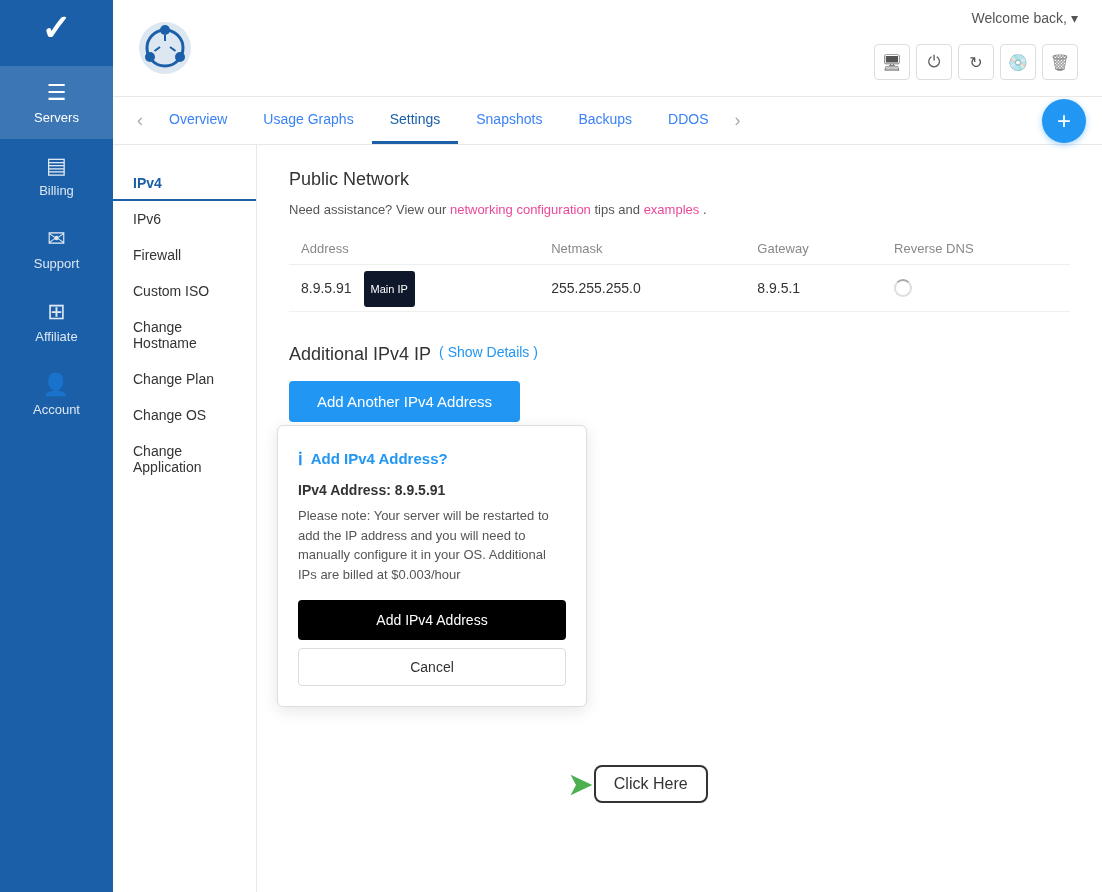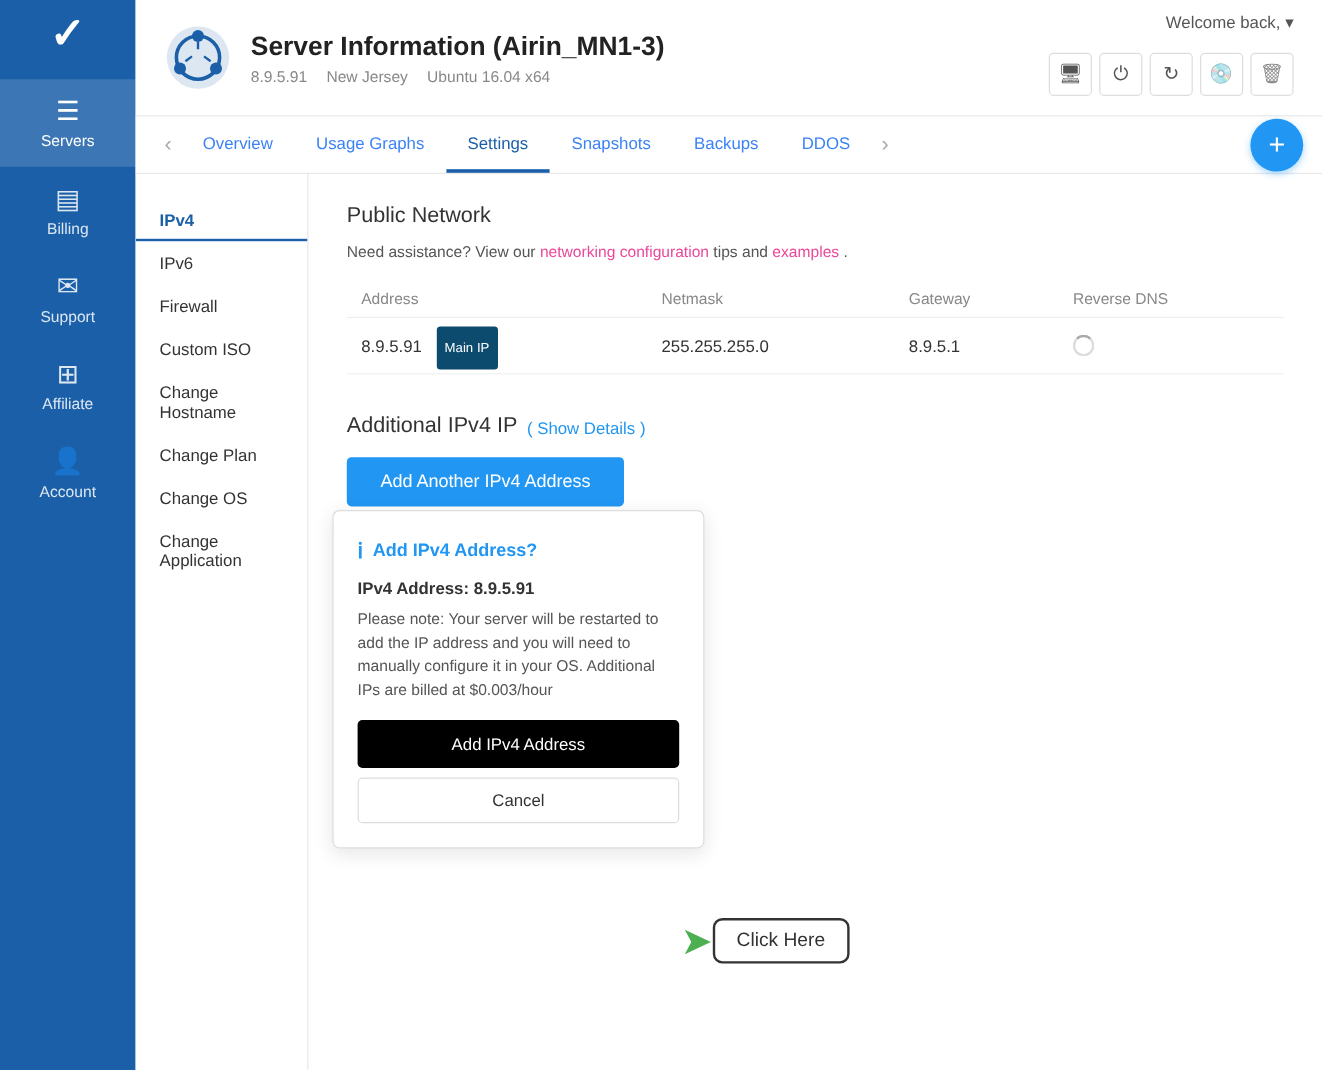--- a/index.html
+++ b/index.html
@@ -217,39 +217,39 @@
       font-weight: normal;
       border-bottom: 1px solid #eee;
     }
     .network-table td {
       padding: 14px 12px;
       font-size: 14px;
       color: #333;
       border-bottom: 1px solid #f0f0f0;
     }
     .badge-main-ip {
-      background: #0c4a6e;
+      background: #0f172a;
       color: white;
       font-size: 11px;
       padding: 12px 7px;
       border-radius: 3px;
       margin-left: 8px;
     }
     .spinner {
       width: 18px;
       height: 18px;
       border: 2px solid #ddd;
       border-top: 2px solid #aaa;
       border-radius: 50%;
     }
 
     
     .additional-ipv4-header {
       display: flex;
-      align-items: flex-end;
+      align-items: flex-start;
       margin-bottom: 16px;
     }
     .additional-ipv4-title {
       font-size: 18px;
       font-weight: 500;
       color: #333;
     }
     .show-details-link {
       color: #2196f3;
       font-size: 14px;
@@ -394,28 +394,20 @@
       <circle cx="28" cy="28" r="26" fill="#1a5fa8" opacity="0.15"></circle>
       <circle cx="28" cy="28" r="18" fill="none" stroke="#1a5fa8" stroke-width="3"></circle>
       <circle cx="28" cy="10" r="5" fill="#1a5fa8"></circle>
       <circle cx="43" cy="37" r="5" fill="#1a5fa8"></circle>
       <circle cx="13" cy="37" r="5" fill="#1a5fa8"></circle>
       <line x1="28" y1="15" x2="28" y2="21" stroke="#1a5fa8" stroke-width="2"></line>
       <line x1="38.5" y1="31" x2="33" y2="27" stroke="#1a5fa8" stroke-width="2"></line>
       <line x1="17.5" y1="31" x2="23" y2="27" stroke="#1a5fa8" stroke-width="2"></line>
     </svg>
 
-    <div class="server-info">
-      <h1>Server Information (Airin_MN1-3)</h1>
-      <div class="server-meta">
-        <span>8.9.5.91</span>
-        <span>New Jersey</span>
-        <span>Ubuntu 16.04 x64</span>
-      </div>
-    </div>
 
     <div class="header-actions" style="margin-top:28px;">
       <button class="header-action-btn" title="Monitor">🖥</button>
       <button class="header-action-btn" title="Power">⏻</button>
       <button class="header-action-btn" title="Refresh">↻</button>
       <button class="header-action-btn" title="Disk">💿</button>
       <button class="header-action-btn delete" title="Delete">🗑</button>
     </div>
   </div>
 

